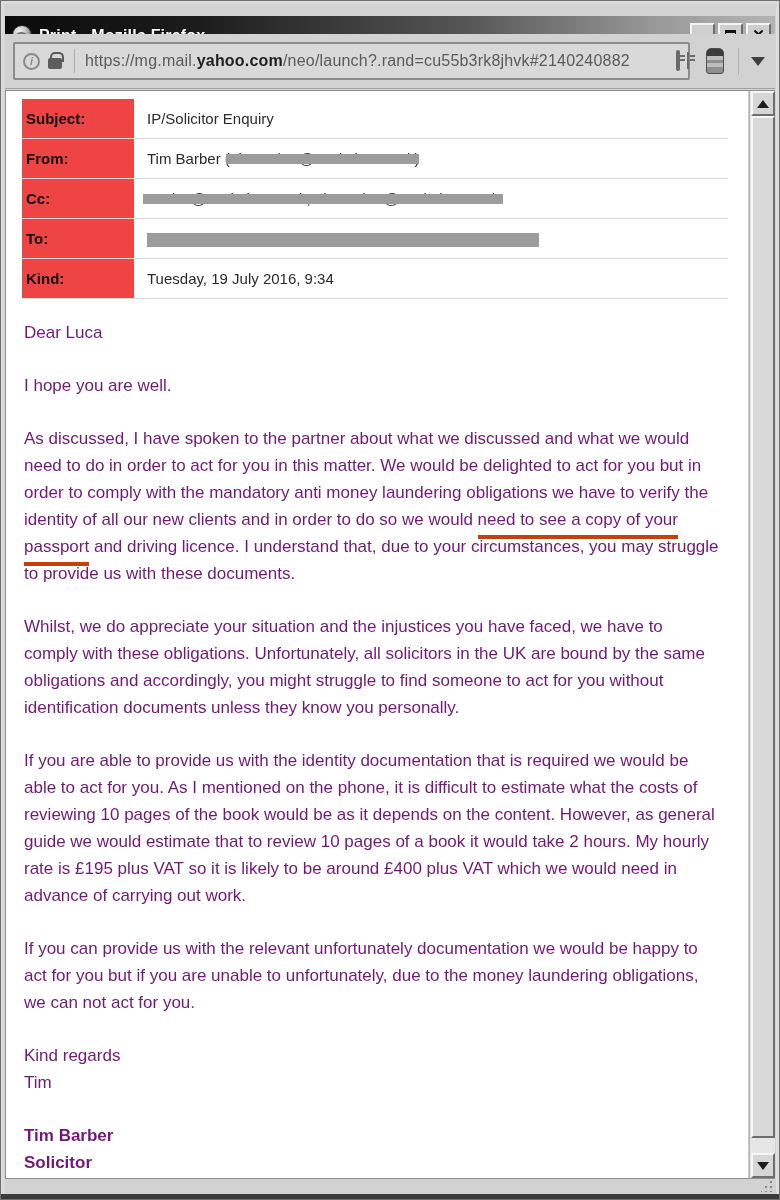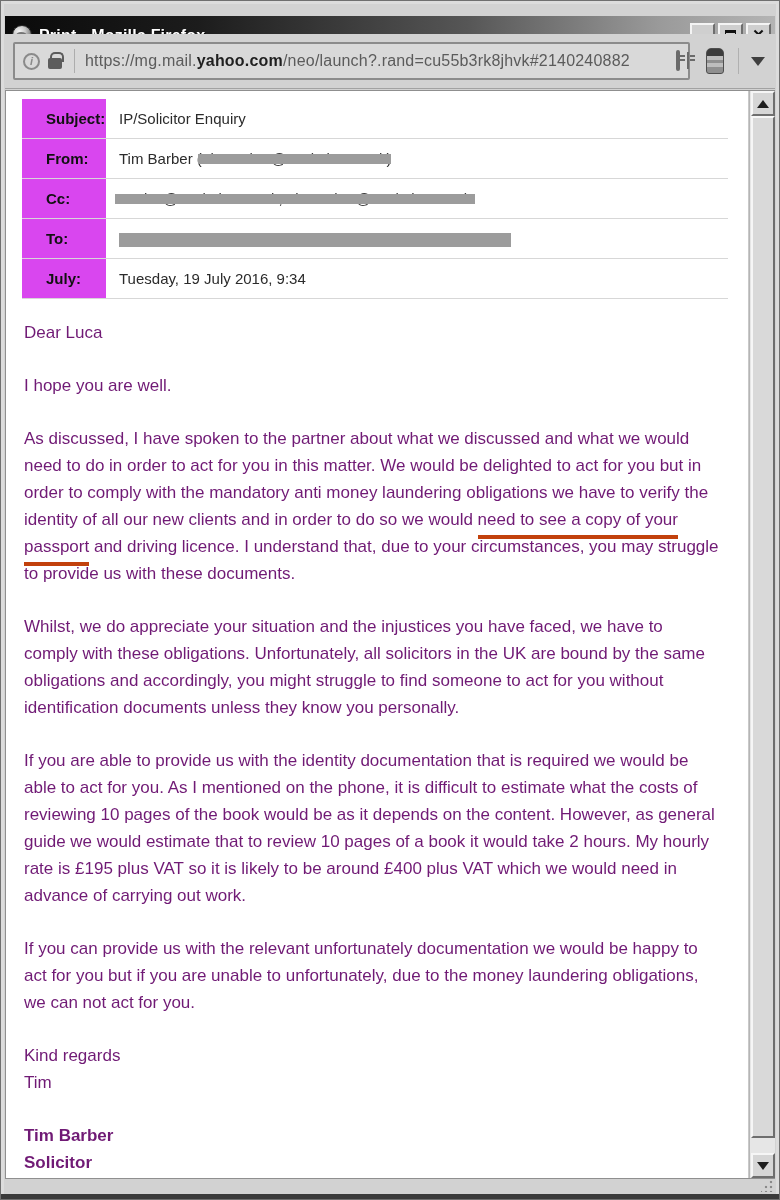--- a/index.html
+++ b/index.html
@@ -80,23 +80,23 @@
   }
   .page{
     position:absolute; left:0; top:0; right:26px; bottom:0; overflow:hidden;
     background:#fff; border-right:1px solid #c9c9c9;
   }
 
   
   .headers{ margin:8px 0 0 16px; width:706px; }
   .hrow{ display:flex; border-bottom:1px solid #d7d7d7; min-height:40px; align-items:center; }
   .hlabel{
-    width:84px; flex:0 0 auto; align-self:stretch; background:#d946ef;
+    width:112px; flex:0 0 auto; align-self:stretch; background:#ef4444;
     font-weight:bold; font-size:15px; color:#111; display:flex; align-items:center;
-    padding-left:24px;
+    padding-left:4px;
   }
   .hvalue{ font-size:15px; color:#2b2b2b; padding-left:13px; white-space:nowrap; }
 
   .redacted{ position:relative; display:inline-block; color:#3a3a3a; }
   .redacted::after{
     content:""; position:absolute; left:-4px; right:-4px; top:24%; height:58%;
     background:#9c9c9c;
   }
   .redaction-bar{ display:inline-block; width:392px; height:14px; background:#9c9c9c;
     vertical-align:middle; }
@@ -211,21 +211,21 @@
         </div>
         <div class="hrow">
           <div class="hlabel">Cc:</div>
           <div class="hvalue"><span class="redacted"><span>Louise@3volution.co.uk; TimBarber@3volution.co.uk</span></span></div>
         </div>
         <div class="hrow">
           <div class="hlabel">To:</div>
           <div class="hvalue"><span class="redaction-bar"></span></div>
         </div>
         <div class="hrow">
-          <div class="hlabel">July:</div>
+          <div class="hlabel">Kind:</div>
           <div class="hvalue">Tuesday, 19 July 2016, 9:34</div>
         </div>
       </div>
 
       <div class="mailbody">
         <p>Dear Luca</p>
         <p>I hope you are well.</p>
         <p><span>As discussed, I have spoken to the partner about what we discussed and what we would need to do in order to act for you in this matter. We would be delighted to act for you but in order to comply with the mandatory anti money laundering obligations we have to verify the identity of all our new clients and in order to do so we would </span><span class="annot-underline">need to see a copy of your passport</span><span> and driving licence. I understand that, due to your circumstances, you may struggle to provide us with these documents.</span></p>
         <p>Whilst, we do appreciate your situation and the injustices you have faced, we have to comply with these obligations. Unfortunately, all solicitors in the UK are bound by the same obligations and accordingly, you might struggle to find someone to act for you without identification documents unless they know you personally.</p>
         <p>If you are able to provide us with the identity documentation that is required we would be able to act for you. As I mentioned on the phone, it is difficult to estimate what the costs of reviewing 10 pages of the book would be as it depends on the content. However, as general guide we would estimate that to review 10 pages of a book it would take 2 hours. My hourly rate is £195 plus VAT so it is likely to be around £400 plus VAT which we would need in advance of carrying out work.</p>

